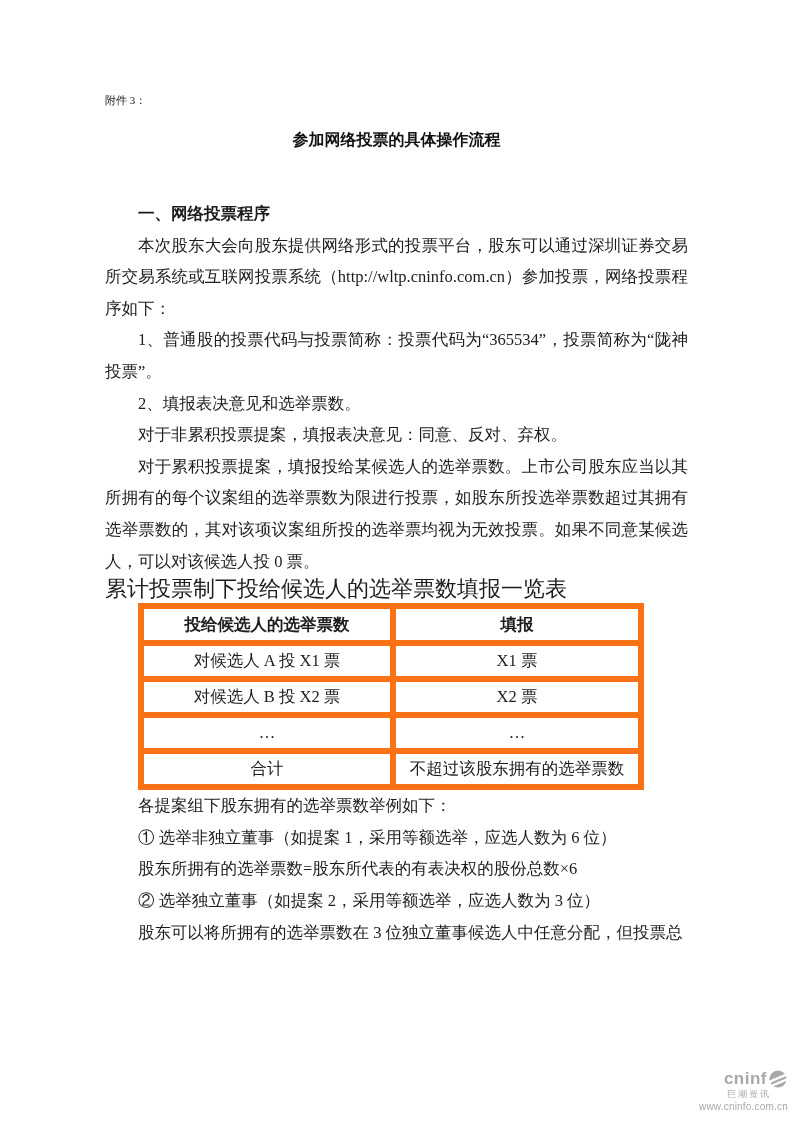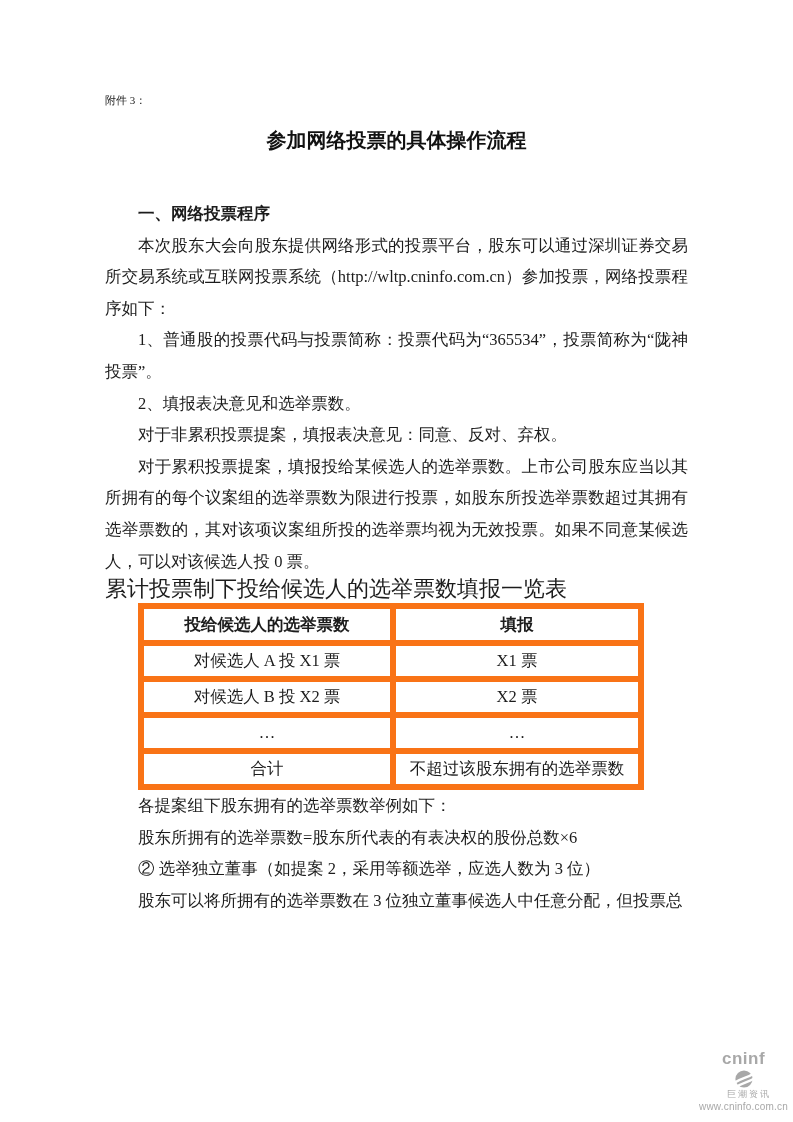--- a/index.html
+++ b/index.html
@@ -21,21 +21,21 @@
     padding: 90px 105px 0 105px;
     box-sizing: border-box;
   }
   .attachment-label {
     font-size: 11px;
     line-height: 20px;
     text-align: left;
   }
   .doc-title {
     margin-top: 14px;
-    font-size: 20px;
+    font-size: 16px;
     line-height: 32px;
     font-weight: bold;
     text-align: center;
     font-family: "Liberation Sans", "DejaVu Sans", sans-serif;
     color: #111;
   }
   .body-flow {
     margin-top: 42px;
   }
   p.para {
@@ -92,21 +92,20 @@
     text-align: right;
     color: #a8a8a8;
     font-family: "Liberation Sans", "DejaVu Sans", sans-serif;
     line-height: 1.05;
   }
   .cninfo-top {
     display: flex;
     align-items: center;
     justify-content: flex-end;
     gap: 1px;
-    flex-direction: column;
   }
   .cninfo-brand {
     font-size: 17px;
     font-weight: bold;
     letter-spacing: 0.5px;
   }
   .cninfo-globe {
     width: 20px;
     height: 20px;
     display: inline-block;
@@ -167,20 +166,21 @@
           <td>…</td>
         </tr>
         <tr>
           <td>合计</td>
           <td>不超过该股东拥有的选举票数</td>
         </tr>
       </tbody>
     </table>
 
     <p class="para after-table">各提案组下股东拥有的选举票数举例如下：</p>
+    <p class="para">① 选举非独立董事（如提案 1，采用等额选举，应选人数为 6 位）</p>
     <p class="para">股东所拥有的选举票数=股东所代表的有表决权的股份总数×6</p>
     <p class="para">② 选举独立董事（如提案 2，采用等额选举，应选人数为 3 位）</p>
     <p class="para">股东可以将所拥有的选举票数在 3 位独立董事候选人中任意分配，但投票总</p>
   </div>
 
 </div>
 
 <div class="cninfo-logo">
   <div class="cninfo-top">
     <span class="cninfo-brand">cninf</span>

